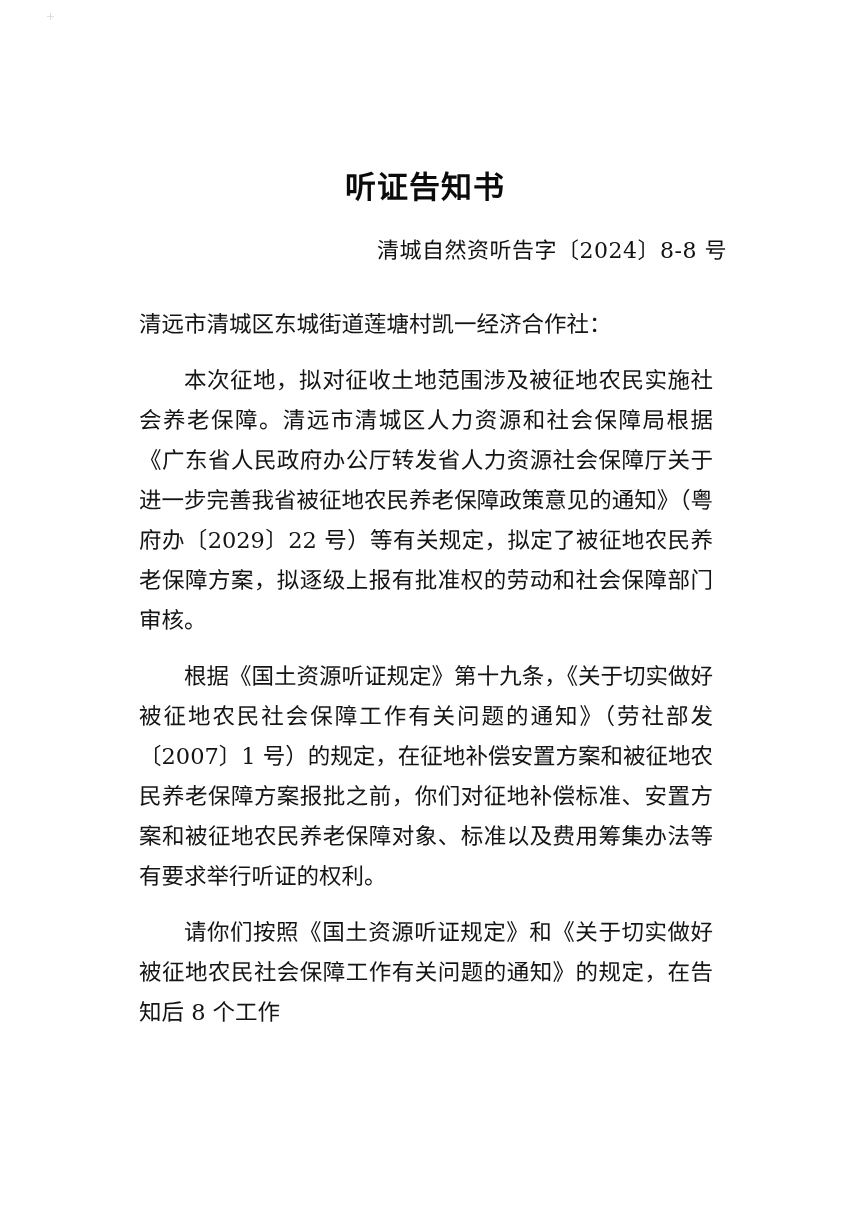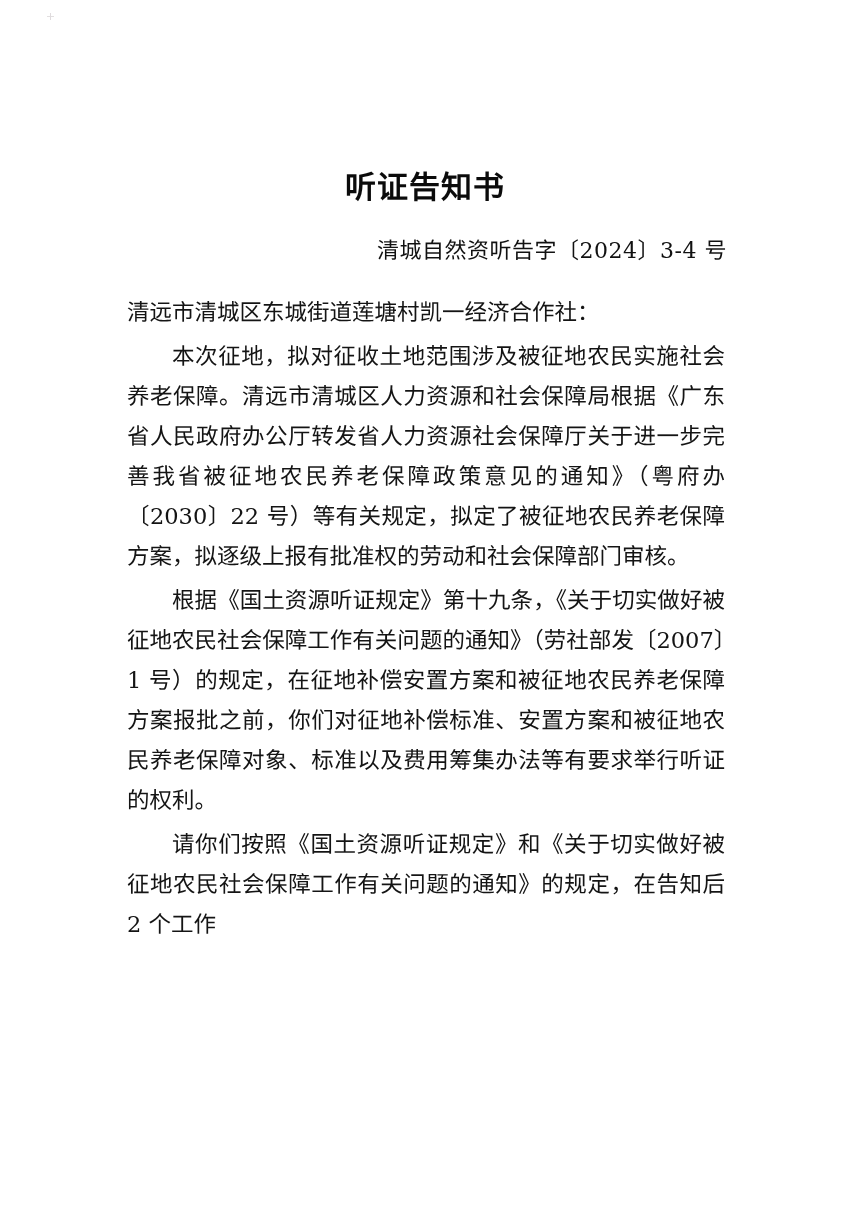--- a/index.html
+++ b/index.html
@@ -65,43 +65,43 @@
     top: 288px;
     left: 123px;
     width: 606px;
     font-size: 22.5px;
     line-height: 40px;
     text-align: justify;
     text-justify: inter-character;
     color: #141414;
   }
   .body-text p {
-    margin: 4px;
+    margin: 16px;
     padding: 0;
     text-align: justify;
     text-justify: inter-character;
   }
   .body-text p.indent {
     text-indent: 2em;
   }
   .body-text p.flush {
     text-indent: 0;
   }
 </style>
 </head>
 <body>
 
 <div class="page">
 
   <div class="scan-speck"></div>
 
   <div class="doc-title">听证告知书</div>
 
-  <div class="doc-number">清城自然资听告字〔2024〕3-4 号</div>
+  <div class="doc-number">清城自然资听告字〔2024〕8-8 号</div>
 
   <div class="body-text">
     <p class="flush">清远市清城区东城街道莲塘村凯一经济合作社：</p>
-    <p class="indent">本次征地，拟对征收土地范围涉及被征地农民实施社会养老保障。清远市清城区人力资源和社会保障局根据《广东省人民政府办公厅转发省人力资源社会保障厅关于进一步完善我省被征地农民养老保障政策意见的通知》（粤府办〔2030〕22 号）等有关规定，拟定了被征地农民养老保障方案，拟逐级上报有批准权的劳动和社会保障部门审核。</p>
+    <p class="indent">本次征地，拟对征收土地范围涉及被征地农民实施社会养老保障。清远市清城区人力资源和社会保障局根据《广东省人民政府办公厅转发省人力资源社会保障厅关于进一步完善我省被征地农民养老保障政策意见的通知》（粤府办〔2029〕22 号）等有关规定，拟定了被征地农民养老保障方案，拟逐级上报有批准权的劳动和社会保障部门审核。</p>
     <p class="indent">根据《国土资源听证规定》第十九条，《关于切实做好被征地农民社会保障工作有关问题的通知》（劳社部发〔2007〕1 号）的规定，在征地补偿安置方案和被征地农民养老保障方案报批之前，你们对征地补偿标准、安置方案和被征地农民养老保障对象、标准以及费用筹集办法等有要求举行听证的权利。</p>
-    <p class="indent">请你们按照《国土资源听证规定》和《关于切实做好被征地农民社会保障工作有关问题的通知》的规定，在告知后 2 个工作</p>
+    <p class="indent">请你们按照《国土资源听证规定》和《关于切实做好被征地农民社会保障工作有关问题的通知》的规定，在告知后 8 个工作</p>
   </div>
 
 </div>
 
 </body></html>

